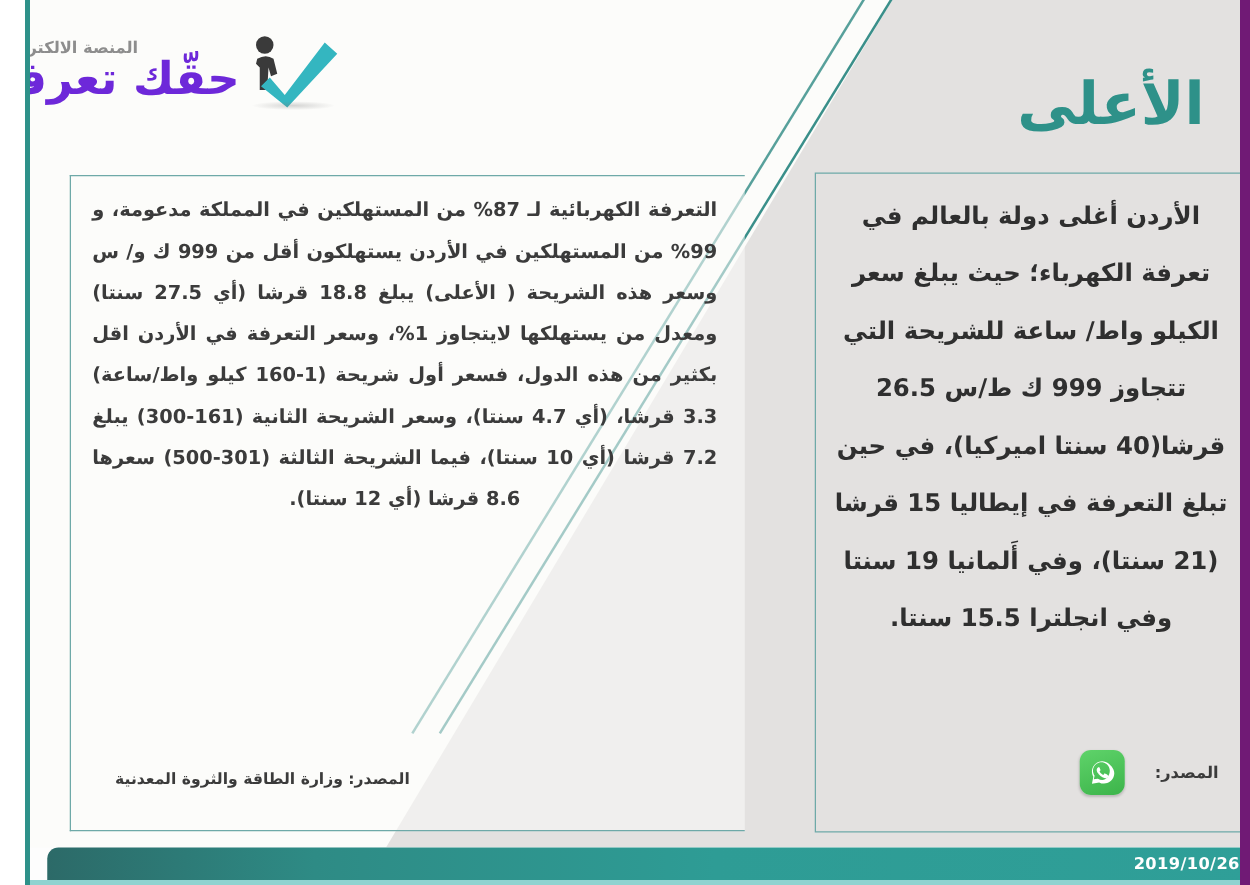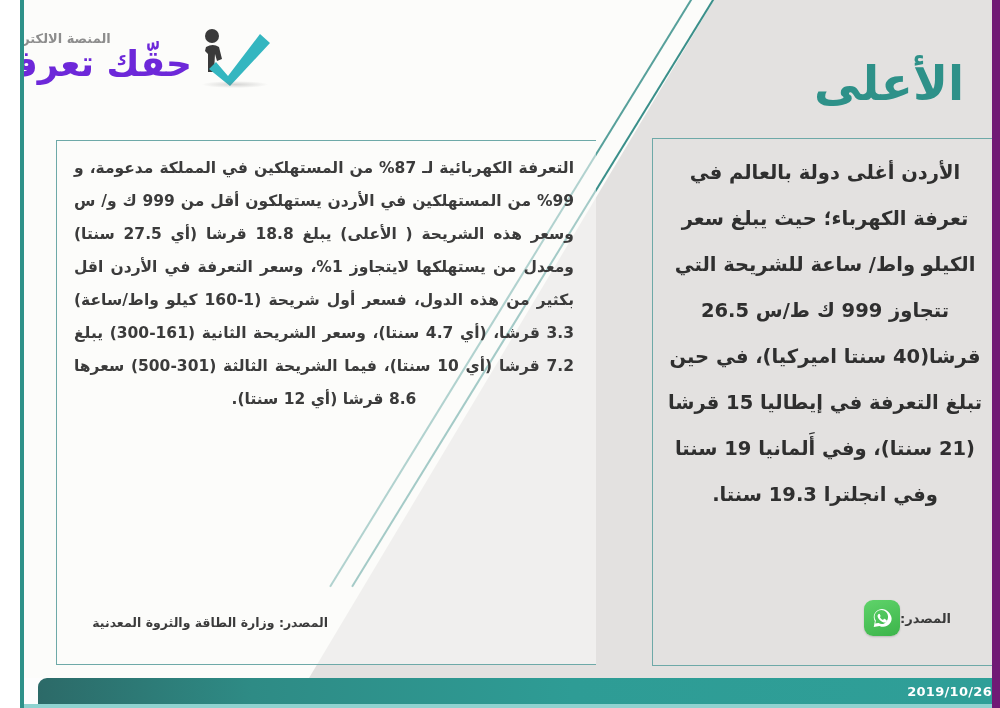--- a/index.html
+++ b/index.html
@@ -105,21 +105,21 @@
   }
 
   
   .src-truth{
     position:absolute;left:44px;top:615px;width:260px;
     direction:rtl;text-align:right;
     font-size:12.5px;color:#3b3b3b;font-weight:700;
   }
   .src-rumor{
     position:absolute;left:840px;top:600px;
-    display:flex;align-items:center;direction:rtl;gap:0;
+    display:flex;align-items:center;direction:rtl;gap:24px;
   }
   .src-rumor .lbl{font-size:13px;color:#3b3b3b;font-weight:700;}
   .wa{
     width:36px;height:36px;border-radius:9px;
     background:linear-gradient(160deg,#5fd36a,#3cb44a);
     display:flex;align-items:center;justify-content:center;
     box-shadow:0 1px 2px rgba(0,0,0,.18);
   }
 
   
@@ -165,21 +165,21 @@
       <div class="logo-main">حقّك تعرف</div>
     </div>
   </div>
 
   <div class="head head-rumor">الأعلى</div>
 
   <div class="card card-truth"></div>
   <div class="card card-rumor"></div>
 
   <div class="body-truth">التعرفة الكهربائية لـ 87% من المستهلكين في المملكة مدعومة، و 99% من المستهلكين في الأردن يستهلكون أقل من 999 ك و/ س وسعر هذه الشريحة ( الأعلى) يبلغ 18.8 قرشا (أي 27.5 سنتا) ومعدل من يستهلكها لايتجاوز 1%، وسعر التعرفة في الأردن اقل بكثير من هذه الدول، فسعر أول شريحة (1-160 كيلو واط/ساعة) 3.3 قرشا، (أي 4.7 سنتا)، وسعر الشريحة الثانية (161-300) يبلغ 7.2  قرشا (أي 10 سنتا)، فيما الشريحة الثالثة (301-500) سعرها 8.6 قرشا (أي 12 سنتا).</div>
-  <div class="body-rumor">الأردن أغلى دولة بالعالم في تعرفة الكهرباء؛ حيث يبلغ سعر الكيلو واط/ ساعة للشريحة التي تتجاوز 999 ك ط/س 26.5 قرشا(40 سنتا اميركيا)، في حين تبلغ التعرفة في إيطاليا 15 قرشا (21 سنتا)، وفي أَلمانيا 19 سنتا وفي انجلترا 19.3 سنتا.</div>
+  <div class="body-rumor">الأردن أغلى دولة بالعالم في تعرفة الكهرباء؛ حيث يبلغ سعر الكيلو واط/ ساعة للشريحة التي تتجاوز 999 ك ط/س 26.5 قرشا(40 سنتا اميركيا)، في حين تبلغ التعرفة في إيطاليا 15 قرشا (21 سنتا)، وفي أَلمانيا 19 سنتا وفي انجلترا 15.5 سنتا.</div>
 
   <div class="src-truth">المصدر: وزارة الطاقة والثروة المعدنية</div>
 
   <div class="src-rumor">
     <span class="lbl">المصدر:</span>
     <span class="wa">
       <svg width="22" height="22" viewBox="0 0 32 32">
         <path fill="#ffffff" d="M16 3C9.4 3 4 8.4 4 15c0 2.1.6 4.1 1.6 5.8L4 29l8.4-1.5c1.6.9 3.5 1.4 5.6 1.4 6.6 0 12-5.4 12-12S22.6 3 16 3zm0 21.8c-1.8 0-3.5-.5-5-1.4l-.4-.2-4.4.8.9-4.3-.3-.4c-1-1.6-1.6-3.4-1.6-5.3 0-5.4 4.4-9.8 9.8-9.8s9.8 4.4 9.8 9.8-4.4 10.8-8.8 10.8z"></path>
         <path fill="#ffffff" d="M21.4 18.1c-.3-.2-1.8-.9-2.1-1s-.5-.2-.7.2-.8 1-.9 1.2-.3.2-.6.1c-.3-.2-1.3-.5-2.4-1.5-.9-.8-1.5-1.8-1.7-2.1s0-.5.1-.6l.5-.5c.1-.2.2-.3.3-.5s0-.4 0-.6c-.1-.2-.7-1.7-1-2.3-.2-.6-.5-.5-.7-.5h-.6c-.2 0-.6.1-.9.4-.3.4-1.2 1.2-1.2 2.8s1.2 3.3 1.4 3.5c.2.2 2.4 3.7 5.8 5 .8.3 1.4.5 1.9.7.8.3 1.5.2 2.1.1.6-.1 1.8-.7 2.1-1.5.3-.7.3-1.4.2-1.5-.1-.2-.3-.3-.6-.4z"></path>
       </svg>

